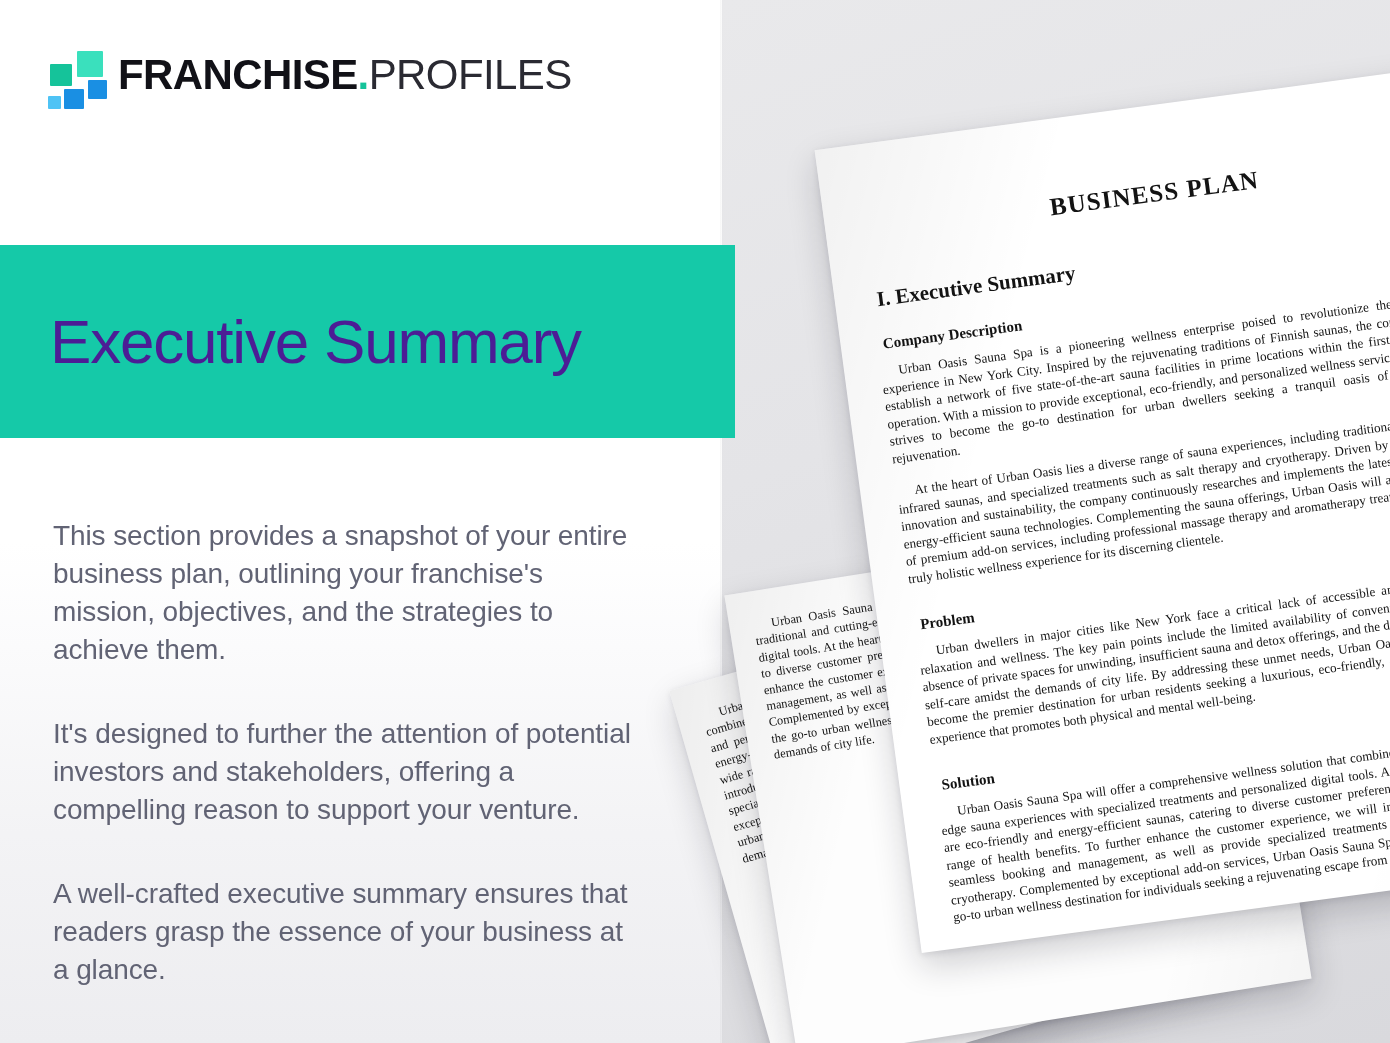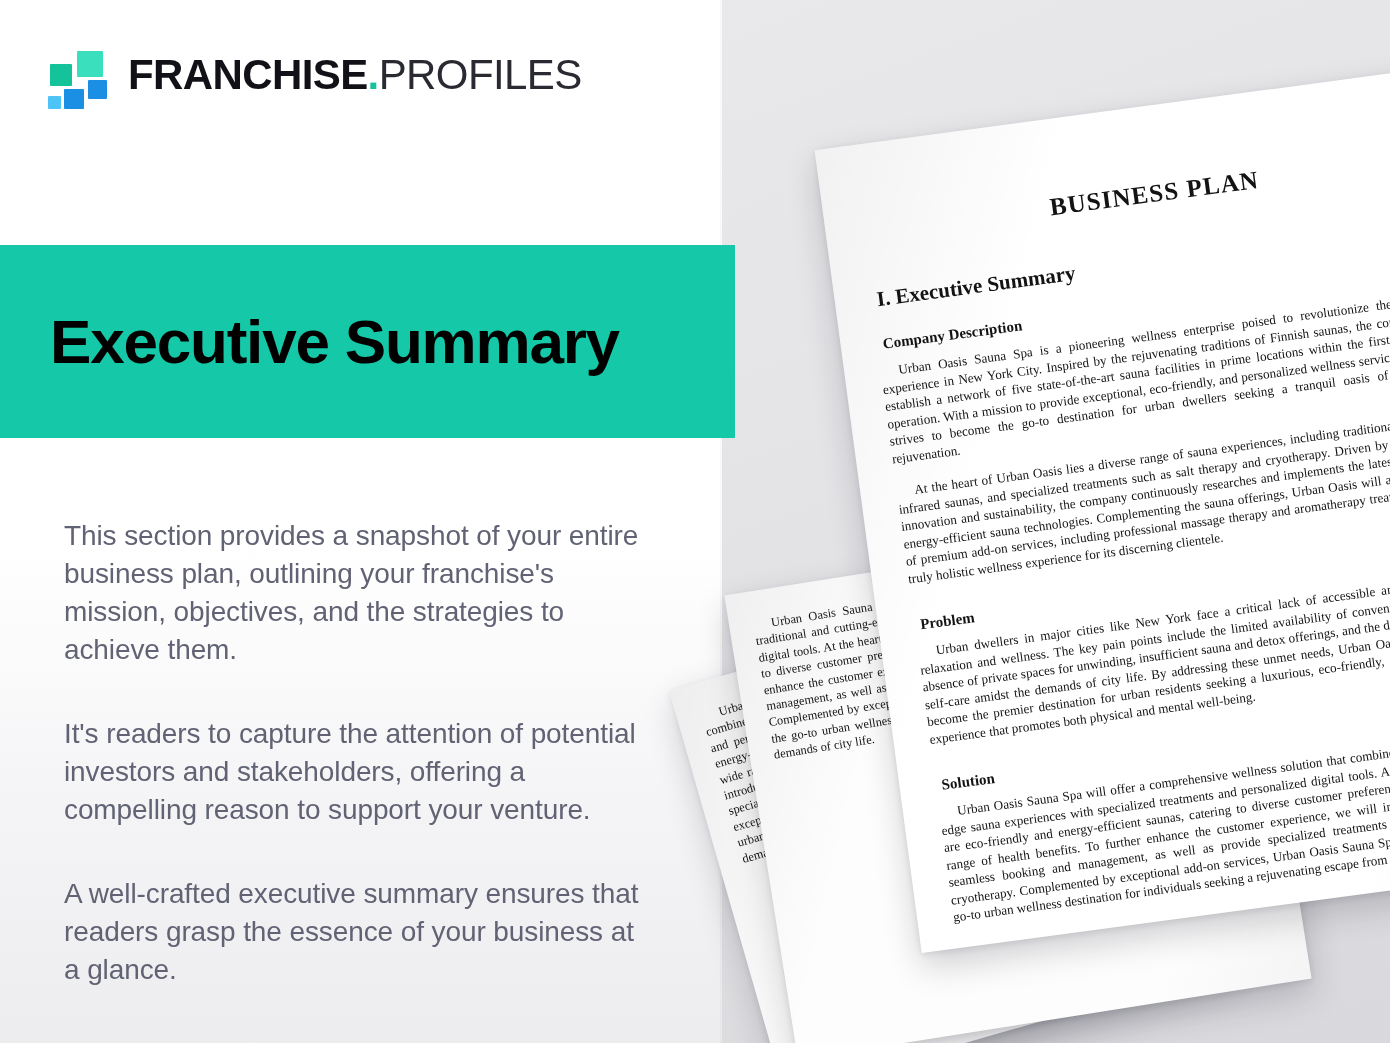--- a/index.html
+++ b/index.html
@@ -50,21 +50,20 @@
   }
 
   
   .logo {
     position: absolute;
     left: 46px;
     top: 42px;
     display: flex;
     align-items: center;
     height: 66px;
-    gap: 10px;
   }
   .logo-mark {
     position: relative;
     width: 58px;
     height: 56px;
     flex: 0 0 auto;
   }
   .logo-mark i {
     position: absolute;
     display: block;
@@ -95,31 +94,31 @@
     top: 245px;
     width: 735px;
     height: 193px;
     background: #15c9a8;
     display: flex;
     align-items: center;
   }
   .title-band-text {
     margin-left: 50px;
     font-size: 62px;
-    font-weight: 700;
+    font-weight: 400;
     letter-spacing: -1.2px;
-    color: #000000;
+    color: #4c1d95;
     line-height: 1;
     white-space: nowrap;
   }
 
   
   .body-copy {
     position: absolute;
-    left: 64px;
+    left: 53px;
     top: 517px;
     width: 590px;
   }
   .body-copy p {
     margin: 0 0 46px 0;
     font-size: 28px;
     line-height: 38px;
     color: #616374;
     font-weight: 400;
     letter-spacing: -0.1px;
@@ -248,21 +247,21 @@
     </div>
     <div class="logo-word"><span class="bold">FRANCHISE</span><span class="dot">.</span><span class="light">PROFILES</span></div>
   </div>
 
   <div class="title-band">
     <div class="title-band-text">Executive Summary</div>
   </div>
 
   <div class="body-copy">
     <p>This section provides a snapshot of your entire business plan, outlining your franchise's mission, objectives, and the strategies to achieve them.</p>
-    <p>It's readers to capture the attention of potential investors and stakeholders, offering a compelling reason to support your venture.</p>
+    <p>It's designed to further the attention of potential investors and stakeholders, offering a compelling reason to support your venture.</p>
     <p>A well-crafted executive summary ensures that readers grasp the essence of your business at a glance.</p>
   </div>
 
   <div class="soft-shadow"></div>
 
   <div class="doc-stack">
 
     <div class="page page-back-2">
       <div class="page-inner">
         <div class="doc-p">Urban Oasis Sauna Spa will offer a comprehensive wellness solution that combines traditional and cutting-edge sauna experiences with specialized treatments and personalized digital tools. At the heart of our offering are eco-friendly and energy-efficient saunas, catering to diverse customer preferences and providing a wide range of health benefits. To further enhance the customer experience, we will introduce a mobile app for seamless booking and management, as well as provide specialized treatments such as salt therapy and cryotherapy. Complemented by exceptional add-on services, Urban Oasis Sauna Spa will establish itself as the go-to urban wellness destination for individuals seeking a rejuvenating escape from the demands of city life.</div>

